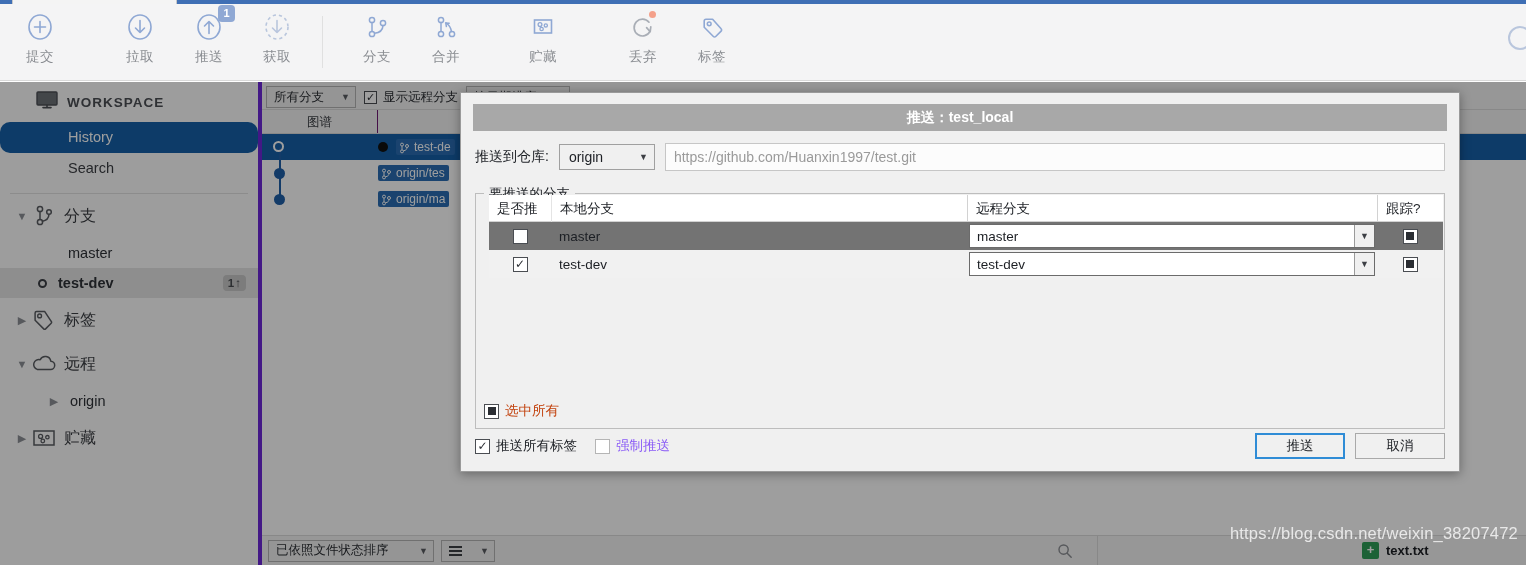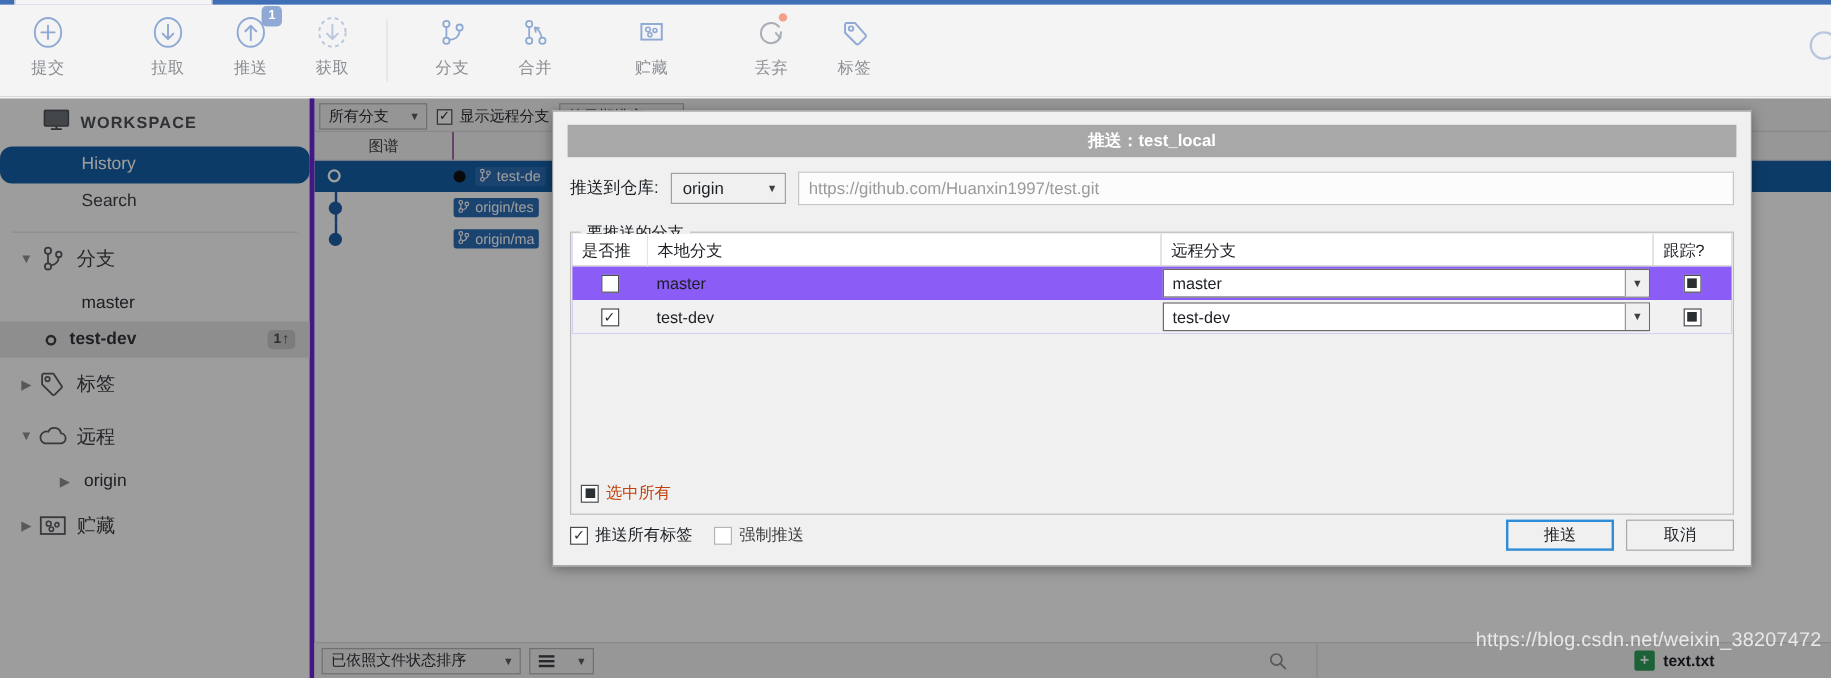--- a/index.html
+++ b/index.html
@@ -149,21 +149,21 @@
   .graph-col { width: 116px; position: relative; height: 26px; }
   .node {
     position: absolute; left: 12px; top: 8px; width: 11px; height: 11px;
     border-radius: 50%; background: #1f5fa8;
   }
   .node.ring { background: transparent; border: 2.5px solid #ffffff; left: 11px; top: 7px; }
   .gline {
     position: absolute; left: 17px; top: 0; width: 2px; height: 26px; background: #1f5fa8;
   }
   .refchip {
-    display: inline-flex; align-items: flex-start; gap: 4px;
+    display: inline-flex; align-items: flex-end; gap: 4px;
     background: #2a6db4; color: #fff; border-radius: 2px;
     padding: 1px 4px 1px 3px; font-size: 12px; margin-right: 6px;
   }
   .commit-dot { width: 10px; height: 10px; border-radius: 50%; background: #111; margin-right: 8px; }
 
   
   .statusbar {
     position: absolute; left: 262px; bottom: 0; width: 1264px; height: 30px;
     background: #f4f4f4; border-top: 1px solid #dcdcdc;
     display: flex; align-items: center; gap: 7px; padding-left: 6px;
@@ -215,21 +215,21 @@
     font-size: 14px; color: #9a9a9a;
   }
   .fieldset {
     position: absolute; left: 14px; top: 100px; right: 14px; height: 236px;
     border: 1px solid #bdbdbd;
   }
   .fieldset-legend {
     position: absolute; left: 8px; top: -9px; background: #f0f0f0;
     padding: 0 5px; font-size: 13.5px; color: #1c1f24;
   }
-  .tbl { position: absolute; left: 1px; right: 1px; top: 1px; background: #8b5cf6; }
+  .tbl { position: absolute; left: 13px; right: 1px; top: 1px; background: #737373; }
   .tbl-head {
     display: flex; height: 27px; align-items: center;
     border-bottom: 1px solid #d2d2d2; font-size: 13.5px; color: #1c1f24;
     background: #ffffff;
   }
   .th { padding-left: 8px; height: 27px; line-height: 27px; }
   .th.c-chk { width: 62px; }
   .th.c-local { flex: 1; border-left: 1px solid #e4e4e4; }
   .th.c-remote { width: 410px; border-left: 1px solid #d2d2d2; }
   .th.c-track { width: 66px; border-left: 1px solid #d2d2d2; }
@@ -260,21 +260,21 @@
   .selectall {
     position: absolute; left: 8px; bottom: 8px;
     display: flex; align-items: center; gap: 6px;
     font-size: 13.5px; color: #c2410c; justify-content: center;
   }
   .dlg-foot {
     position: absolute; left: 14px; right: 14px; bottom: 12px; height: 26px;
     display: flex; align-items: center; gap: 18px;
   }
   .foot-chk { display: flex; align-items: center; gap: 6px; font-size: 13.5px; color: #1c1f24; }
-  .foot-chk.disabled { color: #404040; }
+  .foot-chk.disabled { color: #8b5cf6; }
   .foot-chk.disabled .chk { border-color: #b5b5b5; }
   .dlg-buttons { margin-left: auto; display: flex; gap: 10px; }
   .btn {
     width: 90px; height: 26px; font-size: 13.5px; color: #1c1f24;
     background: #f0f0f0; border: 1px solid #a9a9a9;
     display: flex; align-items: center; justify-content: center;
   }
   .btn.primary { border: 2px solid #2f8cd6; }
 </style>
 </head>

